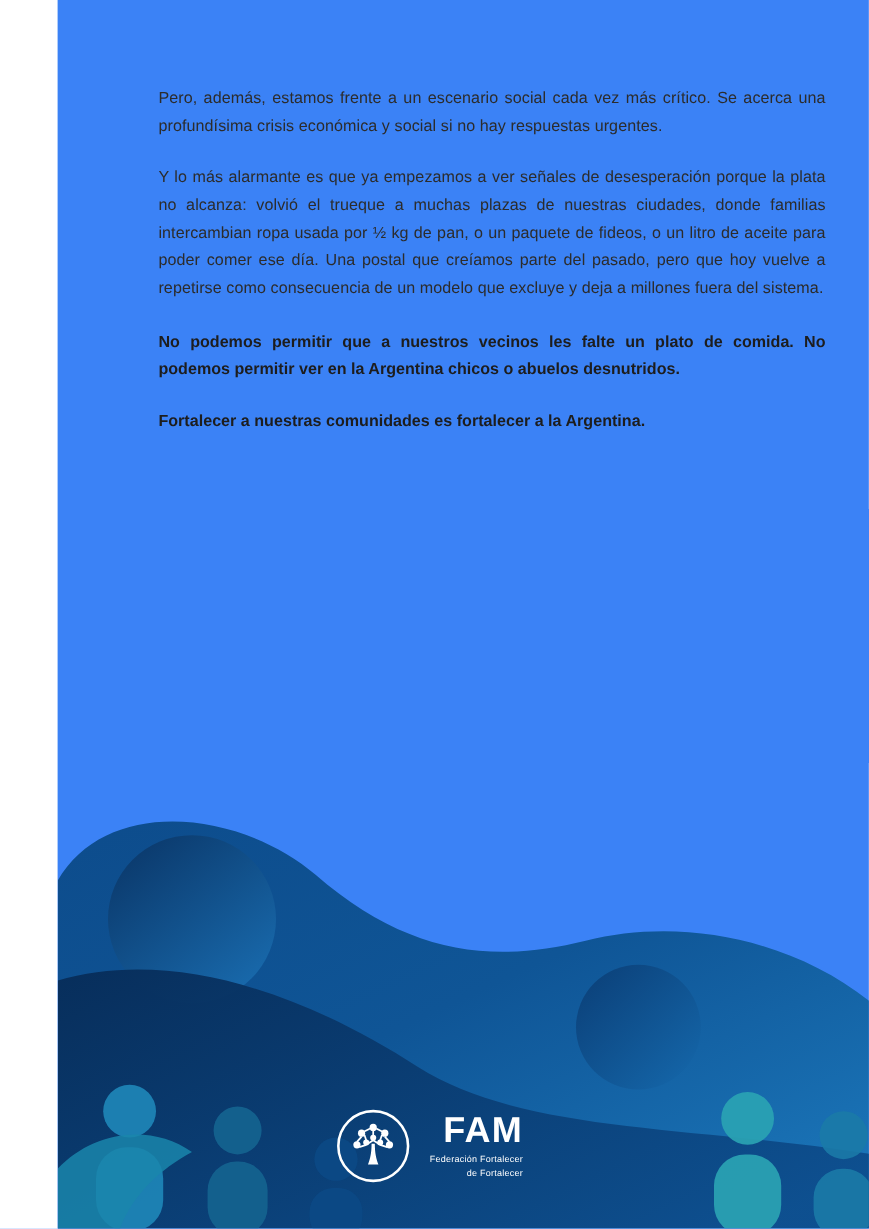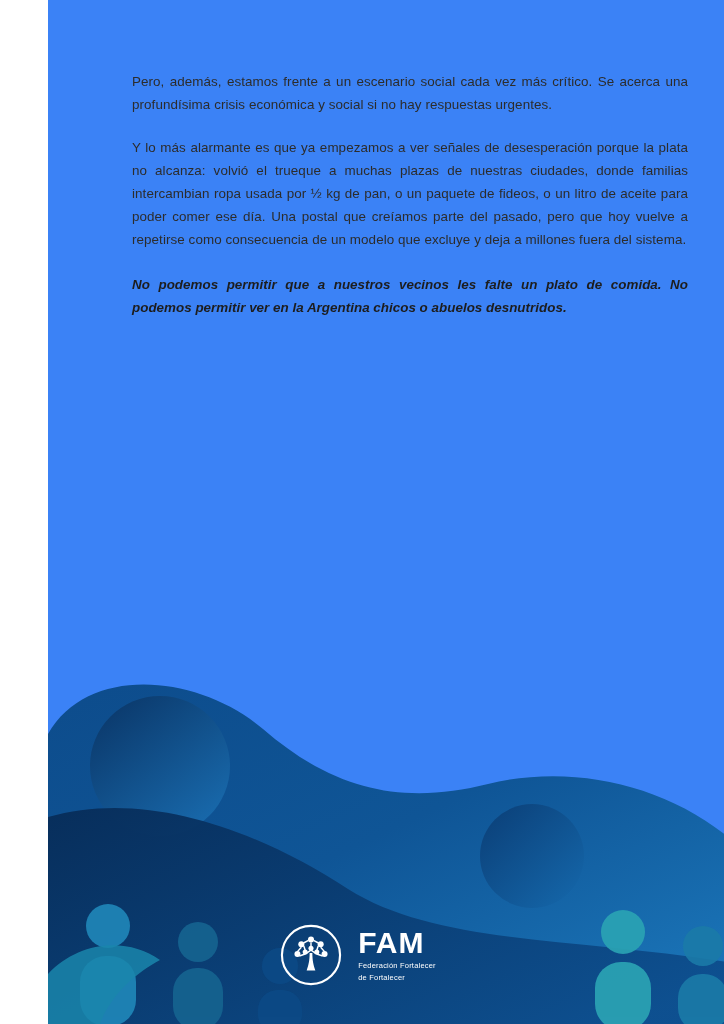--- a/index.html
+++ b/index.html
@@ -35,21 +35,20 @@
     line-height: 23px;
     color: #2c2c2c;
     margin: 0 0 20px 0;
     text-align: justify;
     letter-spacing: 0.08px;
   }
   .para.bold {
     font-weight: bold;
     color: #1d1d1d;
     letter-spacing: 0.02px;
-    font-style: italic;
   }
   .para.tight {
     margin-bottom: 22px;
   }
   .para.last {
     margin-bottom: 0;
   }
 
   
   .footer-art {
@@ -70,20 +69,21 @@
   .logo-block {
     position: absolute;
     left: 0;
     bottom: 38px;
     width: 620px;
     display: flex;
     justify-content: center;
     align-items: center;
     gap: 16px;
     pointer-events: none;
+    text-align: right;
   }
   .logo-mark {
     width: 62px;
     height: 62px;
     flex: 0 0 auto;
   }
   .logo-text {
     display: flex;
     flex-direction: column;
     justify-content: center;
@@ -105,20 +105,21 @@
 </style>
 </head>
 <body>
 
 <div class="page">
 
   <div class="content">
     <p class="para">Pero, además, estamos frente a un escenario social cada vez más crítico. Se acerca una profundísima crisis económica y social si no hay respuestas urgentes.</p>
     <p class="para tight">Y lo más alarmante es que ya empezamos a ver señales de desesperación porque la plata no alcanza: volvió el trueque a muchas plazas de nuestras ciudades, donde familias intercambian ropa usada por ½ kg de pan, o un paquete de fideos, o un litro de aceite para poder comer ese día. Una postal que creíamos parte del pasado, pero que hoy vuelve a repetirse como consecuencia de un modelo que excluye y deja a millones fuera del sistema.</p>
     <p class="para bold">No podemos permitir que a nuestros vecinos les falte un plato de comida. No podemos permitir ver en la Argentina chicos o abuelos desnutridos.</p>
+    <p class="para bold last">Fortalecer a nuestras comunidades es fortalecer a la Argentina.</p>
   </div>
 
   <div class="footer-art">
     <svg viewBox="0 0 724 350" preserveAspectRatio="none" xmlns="http://www.w3.org/2000/svg">
       <defs>
         <linearGradient id="gradMain" x1="0" y1="0" x2="1" y2="1">
           <stop offset="0%" stop-color="#0d4c8c"></stop>
           <stop offset="45%" stop-color="#0f5596"></stop>
           <stop offset="100%" stop-color="#1d7cc0"></stop>
         </linearGradient>

